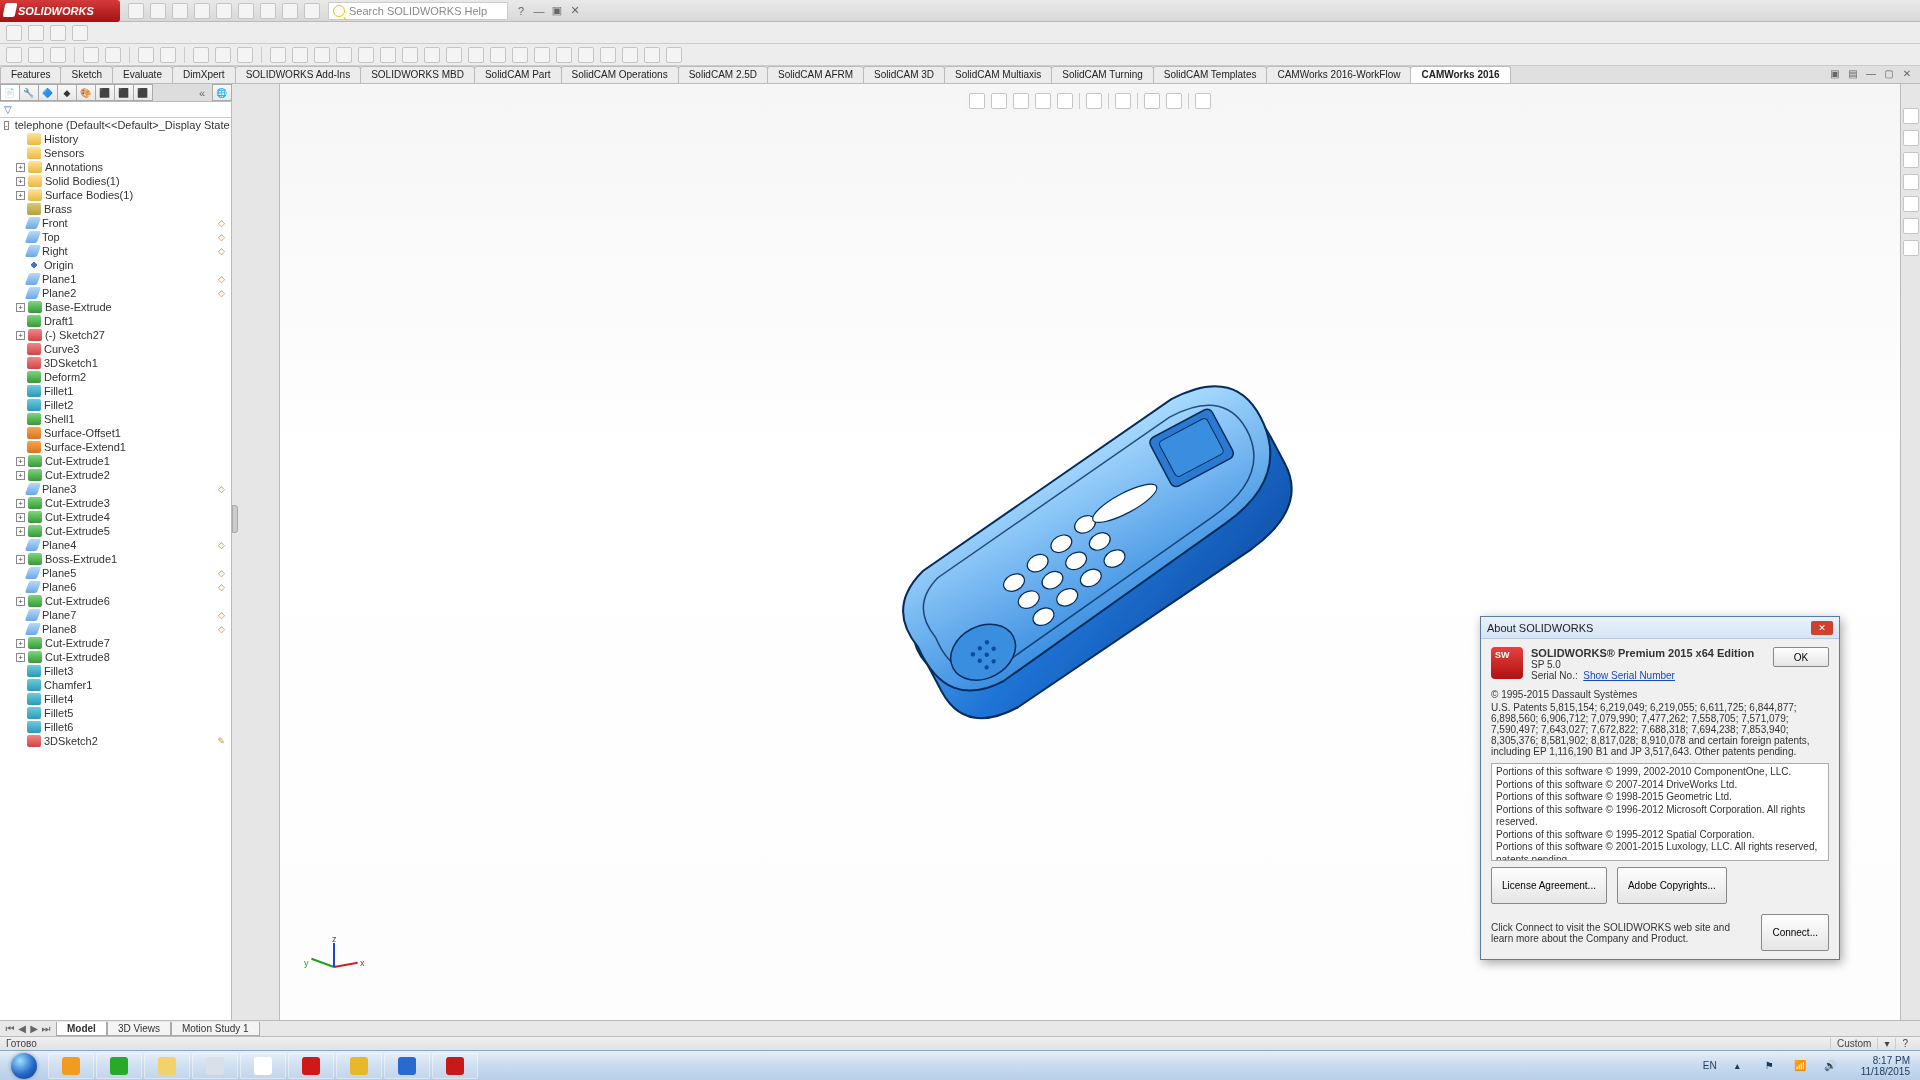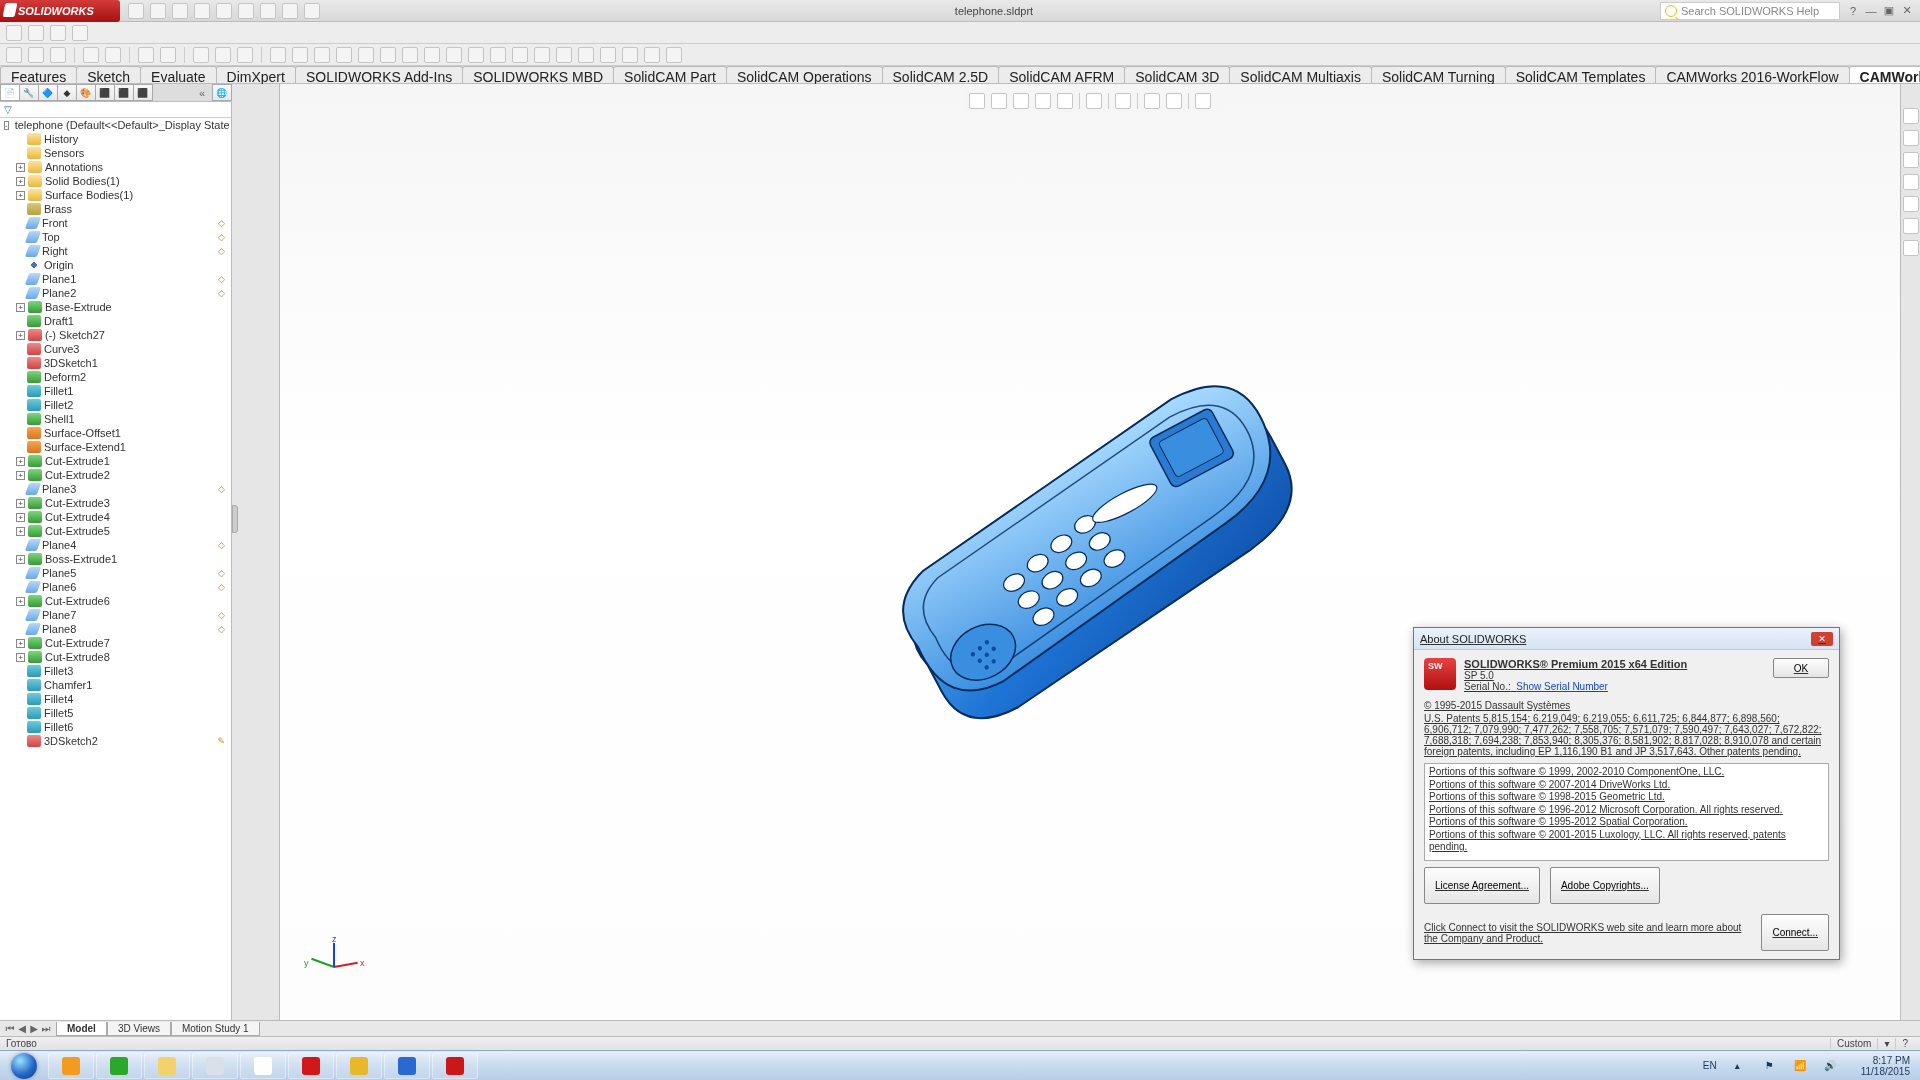--- a/index.html
+++ b/index.html
@@ -19,21 +19,21 @@
 .titlebar .wincontrols { display: flex; gap: 4px; padding: 0 6px; }
 .titlebar .wincontrols span { width: 14px; height: 14px; display: flex; align-items: center; justify-content: center; color: #666; cursor: default; }
 
 
 .toolrow { height: 22px; background: #ededed; border-bottom: 1px solid #ccc; display: flex; align-items: center; padding: 0 6px; gap: 6px; }
 .toolrow .ticon { width: 16px; height: 16px; background: #f4f4f4; border: 1px solid #c5c5c5; border-radius: 2px; }
 .toolrow .sep { width: 1px; height: 16px; background: #ccc; margin: 0 2px; }
 
 
 .cmdtabs { display: flex; height: 18px; background: #e0e0e0; border-bottom: 1px solid #bbb; }
-.cmdtabs .tab { padding: 2px 10px 9px; border: 1px solid #bbb; border-bottom: none; background: #ececec; border-radius: 3px 3px 0 0; font-size: 14px; color: #222; cursor: default; margin-right: -1px; white-space: nowrap; }
+.cmdtabs .tab { padding: 2px 10px 9px; border: 1px solid #bbb; border-bottom: none; background: #ececec; border-radius: 3px 3px 0 0; font-size: 10px; color: #222; cursor: default; margin-right: -1px; white-space: nowrap; }
 .cmdtabs .tab.active { background: #fff; font-weight: 600; }
 .cmdtabs .spacer { flex: 1; }
 .cmdtabs .rightctrls { display: flex; gap: 4px; align-items: center; padding-right: 6px; }
 .cmdtabs .rightctrls span { width: 14px; height: 14px; color: #666; font-size: 10px; text-align: center; }
 
 
 .main { display: flex; height: calc(100% - 22px - 22px - 22px - 18px - 16px - 14px - 30px); }
 
 
 .treepanel { width: 232px; background: #f4f4f4; border-right: 1px solid #bbb; display: flex; flex-direction: column; }
@@ -78,21 +78,21 @@
 .triad .ax-x { background: #d02020; transform: rotate(-10deg); }
 .triad .ax-y { background: #20a020; transform: rotate(-160deg); }
 .triad .ax-z { background: #2040d0; transform: rotate(-90deg); }
 .triad .lbl { position: absolute; font-size: 9px; }
 
 
 .taskpane { width: 20px; background: #e6e6e6; border-left: 1px solid #bbb; display: flex; flex-direction: column; align-items: center; padding-top: 24px; gap: 6px; }
 .taskpane .tpicon { width: 16px; height: 16px; background: #fff; border: 1px solid #c5c5c5; border-radius: 2px; }
 
 
-.dialog { position: absolute; right: 60px; bottom: 60px; width: 427px; background: #f0f0f0; border: 1px solid #5a7aa8; box-shadow: 2px 3px 10px rgba(0,0,0,0.35); text-decoration: underline; }
+.dialog { position: absolute; right: 60px; bottom: 60px; width: 360px; background: #f0f0f0; border: 1px solid #5a7aa8; box-shadow: 2px 3px 10px rgba(0,0,0,0.35); }
 .dialog .dtitle { height: 22px; background: linear-gradient(#eaf2fb,#d6e4f4); border-bottom: 1px solid #b8c8de; display: flex; align-items: center; padding: 0 6px; font-size: 11px; color: #222; }
 .dialog .dtitle .dclose { margin-left: auto; width: 22px; height: 14px; background: #d04030; color: #fff; font-size: 9px; display: flex; align-items: center; justify-content: center; border-radius: 2px; cursor: default; }
 .dialog .dbody { padding: 8px 10px; font-size: 10px; color: #333; }
 .dialog .row1 { display: flex; align-items: flex-start; gap: 8px; margin-bottom: 8px; }
 .dialog .swicon { width: 32px; height: 32px; background: linear-gradient(#e84040,#b01010); border-radius: 4px; position: relative; flex-shrink: 0; }
 .dialog .swicon::after { content: "SW"; color: #fff; font-size: 9px; font-weight: bold; position: absolute; left: 4px; top: 3px; }
 .dialog .edition { flex: 1; }
 .dialog .edition b { font-size: 11px; }
 .dialog .okbtn { width: 56px; height: 20px; border: 1px solid #888; background: linear-gradient(#fefefe,#e5e5e5); border-radius: 2px; font-size: 10px; cursor: default; }
 .dialog .serial a { color: #1549c4; text-decoration: underline; margin-top: 16px; }
@@ -139,21 +139,20 @@
     <div class="qicon"></div>
     <div class="qicon"></div>
     <div class="qicon"></div>
     <div class="qicon"></div>
     <div class="qicon"></div>
     <div class="qicon"></div>
     <div class="qicon"></div>
     <div class="qicon"></div>
     <div class="qicon"></div>
   </div>
-  <div class="title">telephone.sldprt</div>
   <div class="search">
     <span class="mag"></span>
     <span>Search SOLIDWORKS Help</span>
   </div>
   <div class="wincontrols">
     <span>?</span>
     <span>—</span>
     <span>▣</span>
     <span>✕</span>
   </div>

